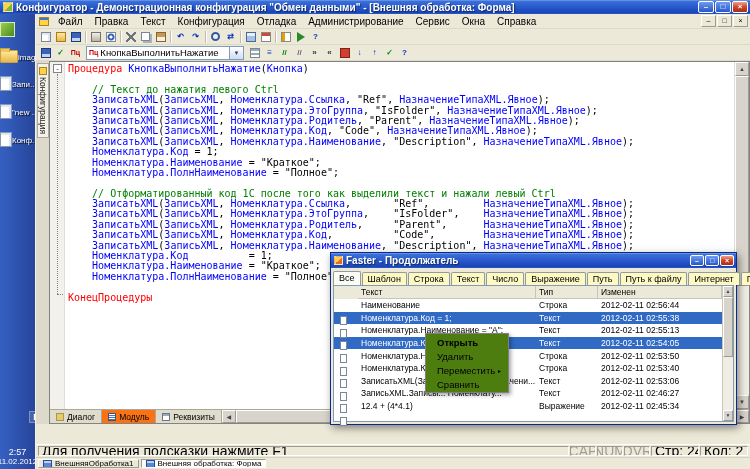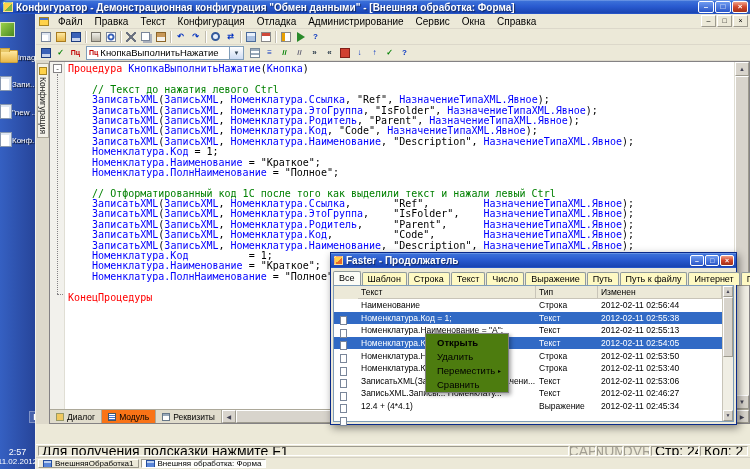--- a/index.html
+++ b/index.html
@@ -2,21 +2,21 @@
 <html><head>
 <meta charset="utf-8">
 <style>
   *{margin:0;padding:0;box-sizing:border-box;}
   html,body{width:750px;height:469px;overflow:hidden;background:#000;}
   body{font-family:"Liberation Sans","DejaVu Sans",sans-serif;font-size:11px;color:#000;}
   .screen{position:relative;width:750px;height:469px;overflow:hidden;background:#2c55ae;}
 
   
   .titlebar{position:absolute;left:0;top:0;width:750px;height:14px;display:flex;align-items:center;padding:0 2px;
-    background:linear-gradient(180deg,#7ba2e8 0%,#3a6fd8 10%,#2a5bd0 45%,#1b46b4 90%,#2a5bd0 100%);border-radius:7px;}
+    background:linear-gradient(180deg,#7ba2e8 0%,#3a6fd8 10%,#2a5bd0 45%,#1b46b4 90%,#2a5bd0 100%);}
   .t-icon{width:10px;height:10px;margin:0 3px 0 1px;background:linear-gradient(135deg,#ffd24a 0 55%,#7ab648 55%);border:1px solid rgba(255,255,255,.4);flex:0 0 auto;}
   .t-text{flex:1;font-size:10px;font-weight:bold;color:#fff;white-space:nowrap;overflow:hidden;text-shadow:1px 1px 1px rgba(0,0,0,.5);}
   .winbtn{width:16px;height:12px;margin-left:1px;border-radius:2px;border:1px solid #fff;color:#fff;font-size:8px;line-height:10px;text-align:center;
     background:linear-gradient(#6e9af0,#2b57c8);flex:0 0 auto;font-weight:bold;}
   .winbtn.close{background:linear-gradient(#f0a088,#d0452a 50%,#a03018);}
   .winbtn.sm{width:14px;height:11px;line-height:9px;font-size:7px;}
 
   
   .leftbar{position:absolute;left:0;top:14px;width:35px;height:455px;background:linear-gradient(90deg,#3560c2,#27459a);display:flex;flex-direction:column;align-items:center;}
   .dicon{display:flex;flex-direction:row;align-items:center;margin-top:13px;width:35px;}

